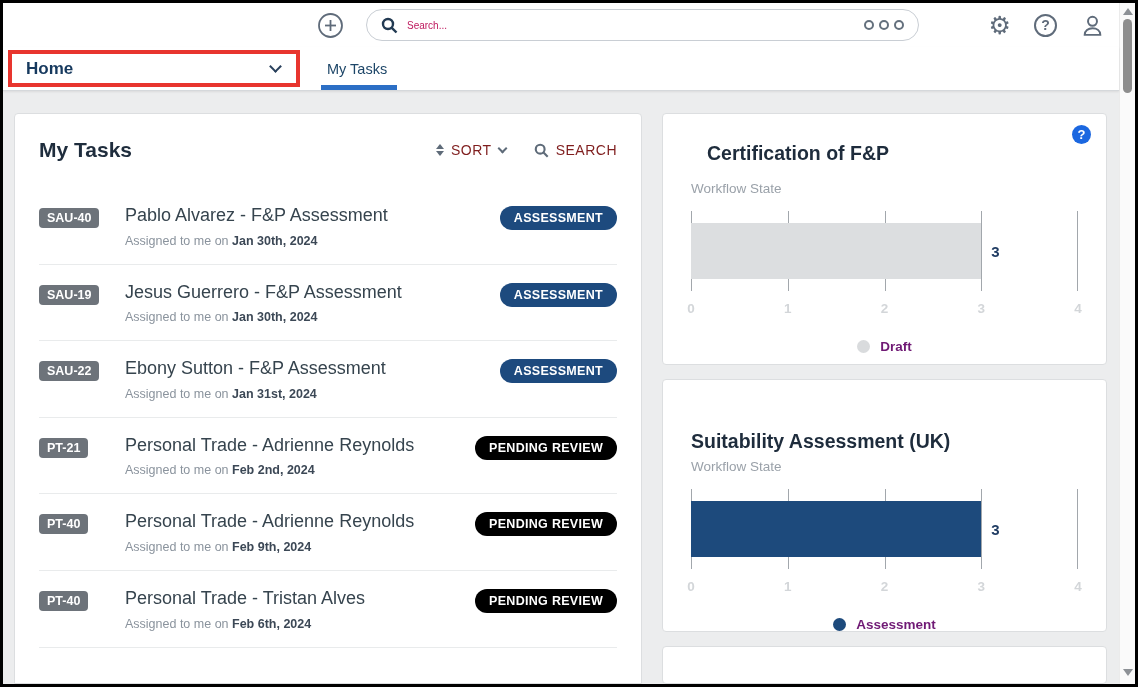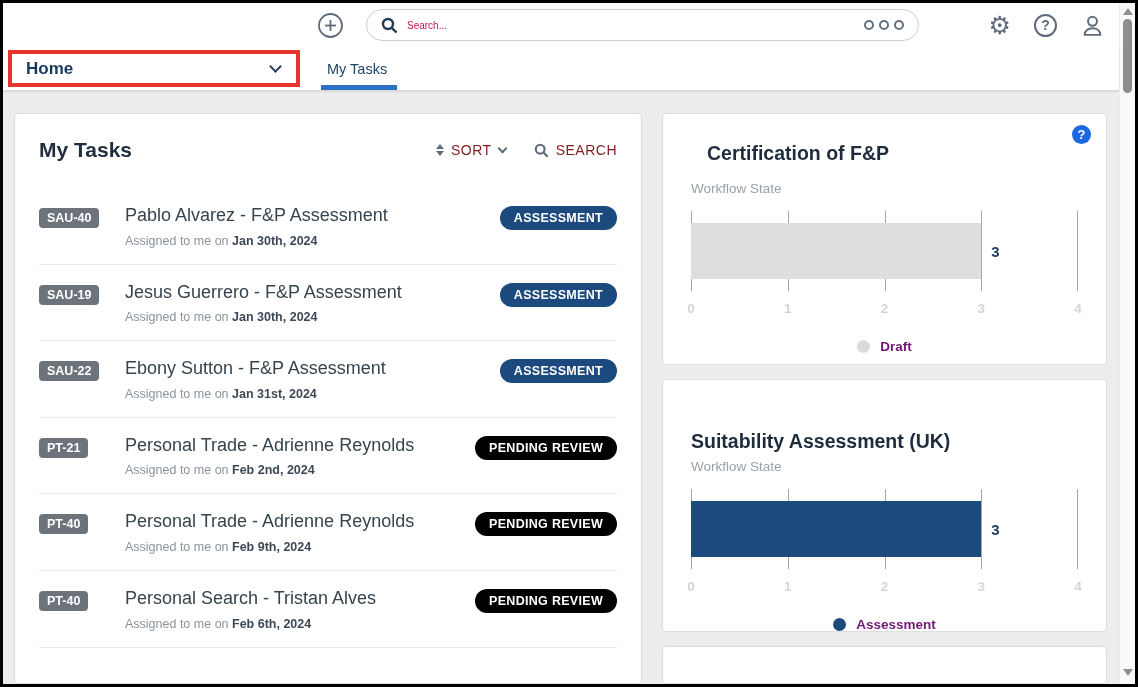--- a/index.html
+++ b/index.html
@@ -200,21 +200,21 @@
           <div>
             <div class="task-title">Personal Trade - Adrienne Reynolds</div>
             <div class="task-assigned"><span>Assigned to me on </span><b>Feb 9th, 2024</b></div>
           </div>
           <span class="status-pill pending">PENDING REVIEW</span>
         </div>
 
         <div class="task-row">
           <span class="task-id">PT-40</span>
           <div>
-            <div class="task-title">Personal Search - Tristan Alves</div>
+            <div class="task-title">Personal Trade - Tristan Alves</div>
             <div class="task-assigned"><span>Assigned to me on </span><b>Feb 6th, 2024</b></div>
           </div>
           <span class="status-pill pending">PENDING REVIEW</span>
         </div>
       </section>
 
       <aside class="right-col">
 
         <section class="chart-card c1">
           <div class="help-badge">?</div>

